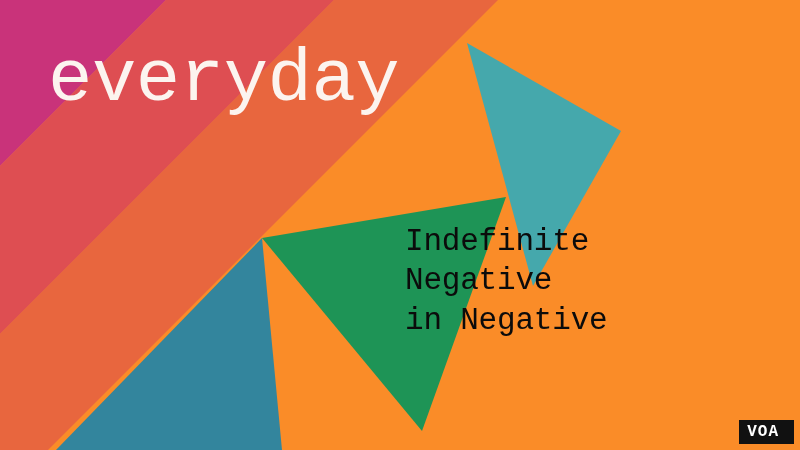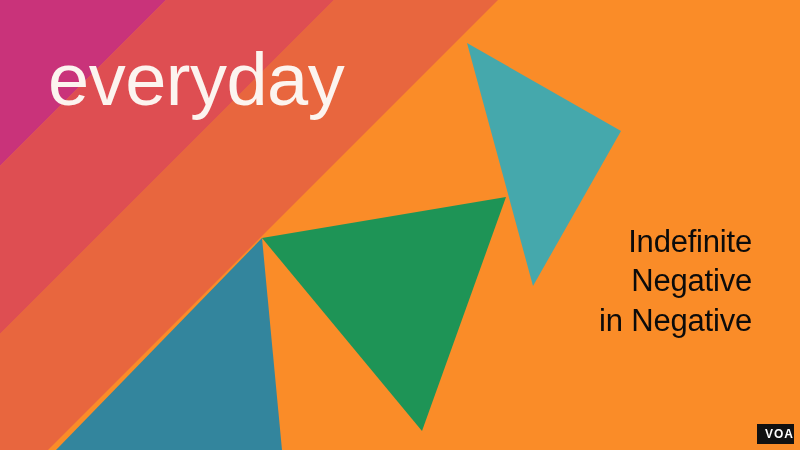--- a/index.html
+++ b/index.html
@@ -5,21 +5,21 @@
   html, body {
     margin: 0;
     padding: 0;
     background: #ffffff;
   }
   #slide {
     position: relative;
     width: 800px;
     height: 450px;
     overflow: hidden;
-    font-family: Liberation Sans, sans-serif;
+    font-family: Liberation Mono, monospace;
     background: #4d7c0f;
   }
   
   .layer {
     position: absolute;
     left: 0;
     top: 0;
     width: 800px;
     height: 450px;
   }
@@ -36,46 +36,46 @@
     display: block;
     color: #FCF4EF;
     font-size: 74px;
     font-weight: 400;
     letter-spacing: -0.5px;
     white-space: nowrap;
   }
   
   #subtitle-block {
     position: absolute;
-    right: 48px;
+    right: 65px;
     top: 222px;
     width: 330px;
-    text-align: right;
+    text-align: left;
     line-height: 1.27;
     pointer-events: none;
   }
   .subtitle-line {
     display: block;
     color: #0b0b0b;
     font-size: 31px;
     font-weight: 400;
     letter-spacing: -0.2px;
     white-space: nowrap;
   }
   
   #voa-logo {
     position: absolute;
     right: 6px;
     bottom: 6px;
     background: #111111;
     color: #ffffff;
-    font-size: 12px;
+    font-size: 16px;
     font-weight: 700;
     letter-spacing: 1px;
-    padding: 4px 0 4px 8px;
+    padding: 4px 15px 4px 8px;
     line-height: 1;
   }
 </style>
 </head>
 <body>
 
 <div id="slide">
 
   <svg class="layer" viewBox="0 0 800 450" width="800" height="450">
     <rect x="0" y="0" width="800" height="450" fill="#FA8C28"></rect>

